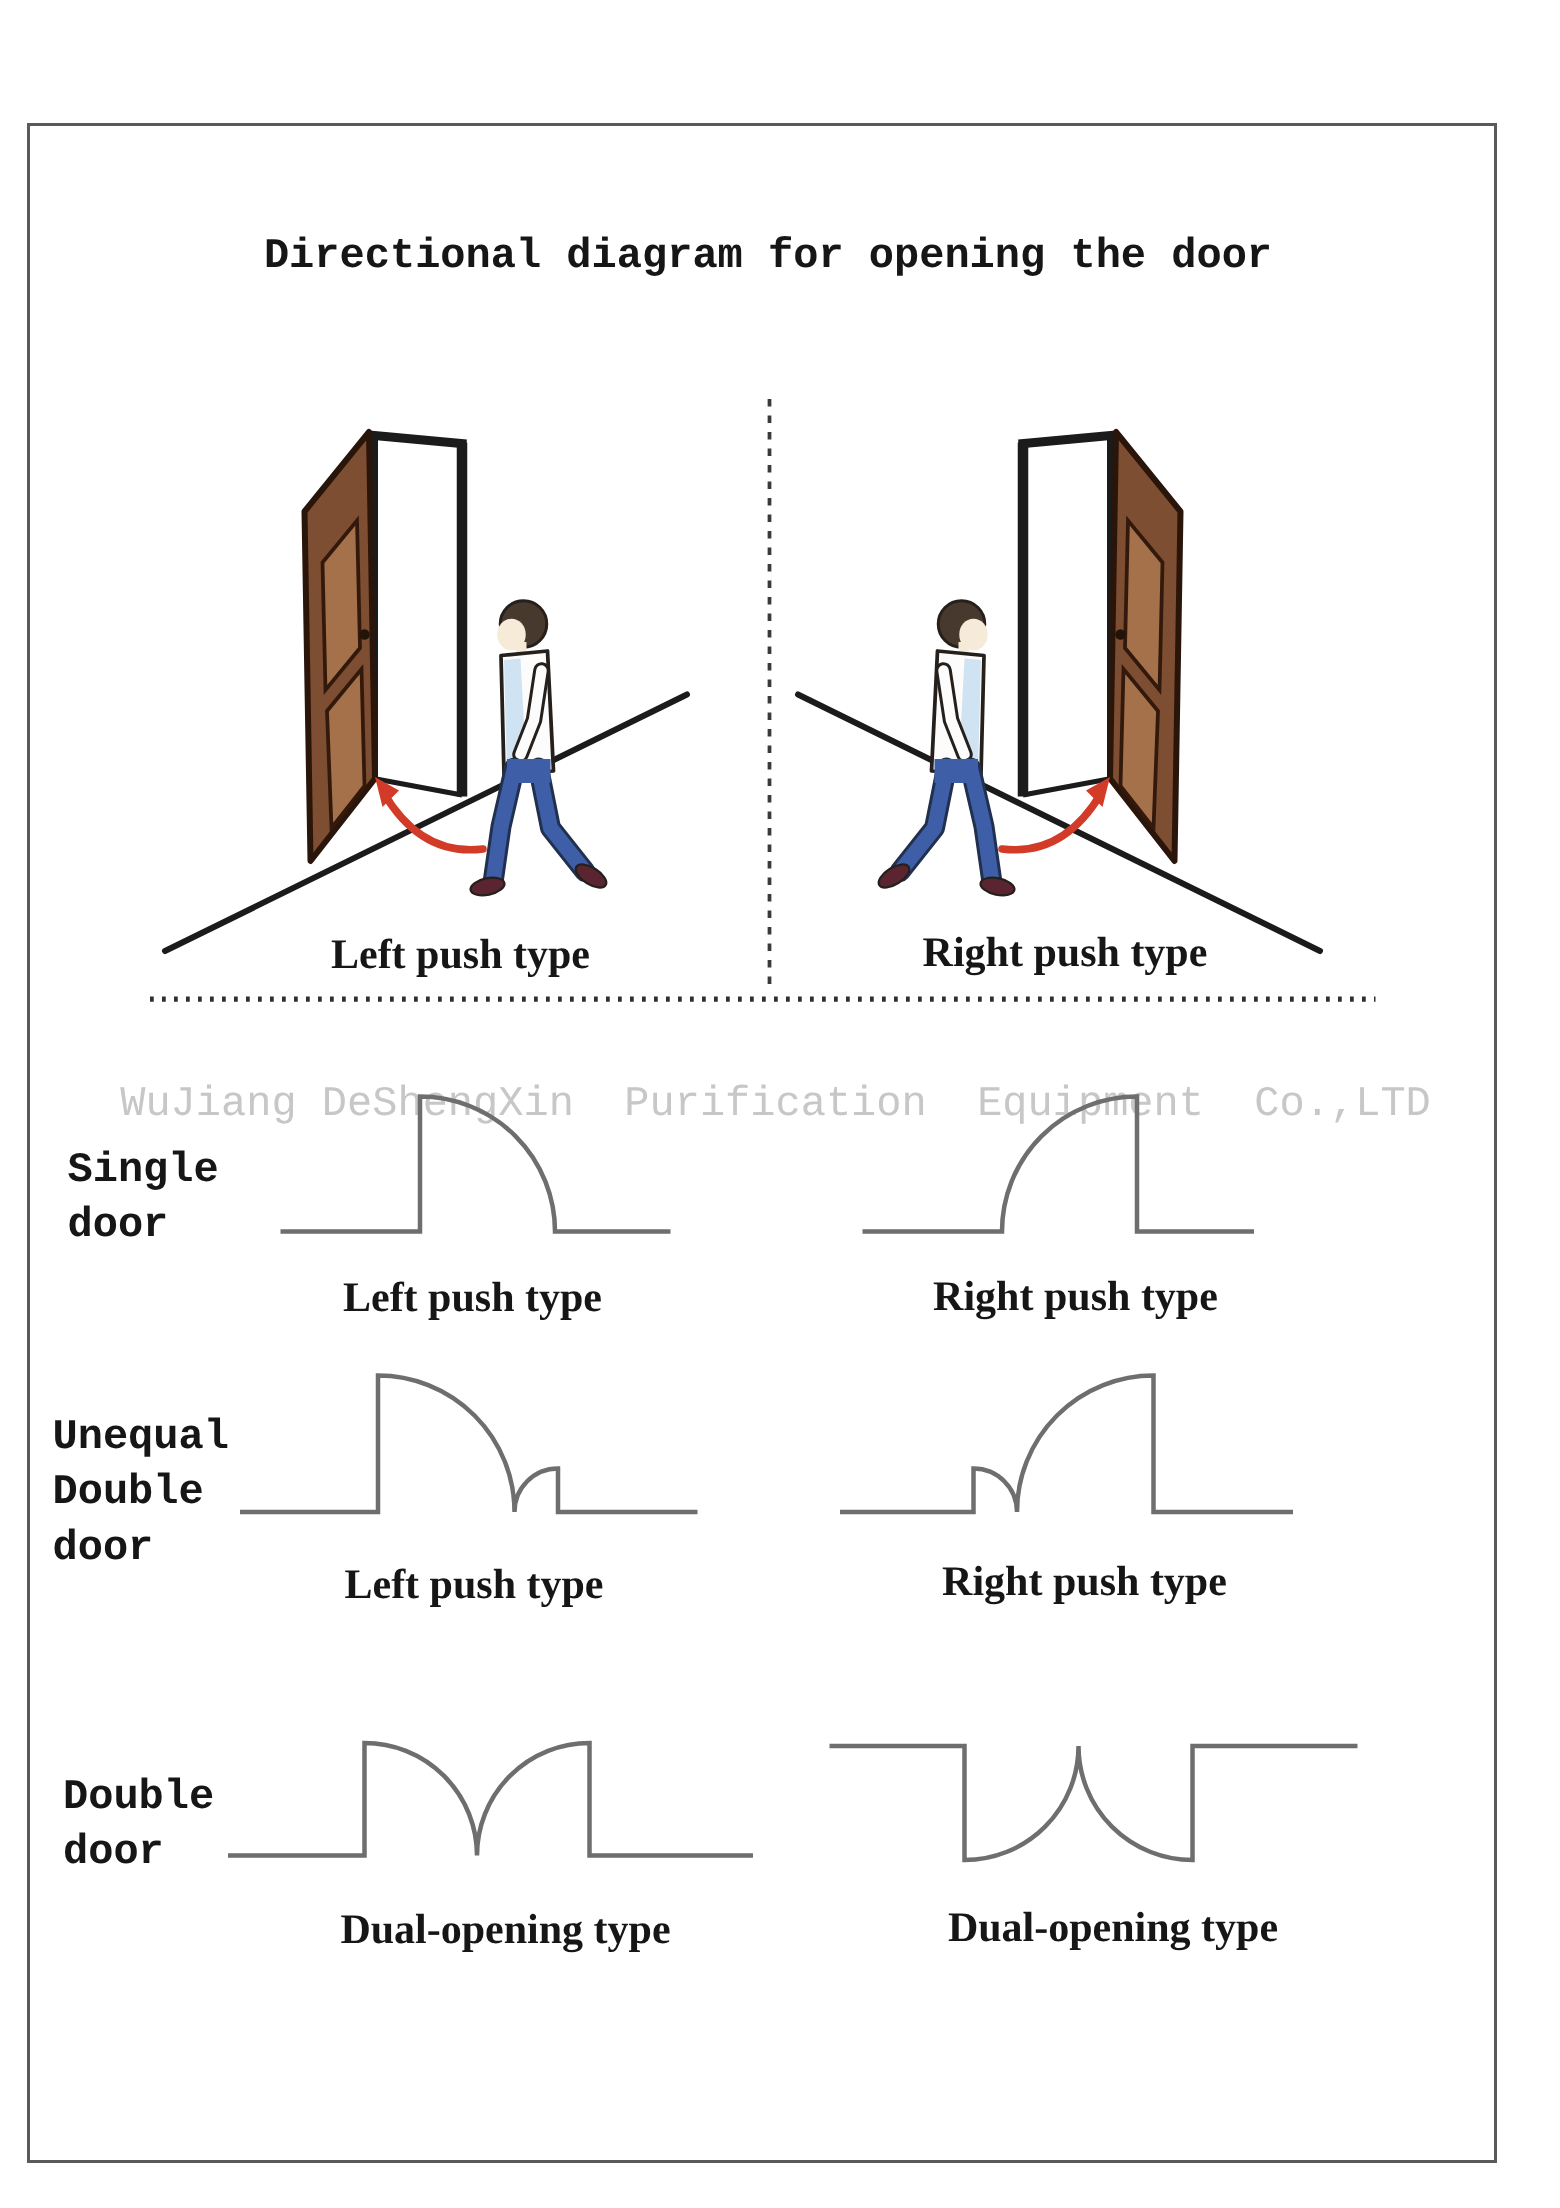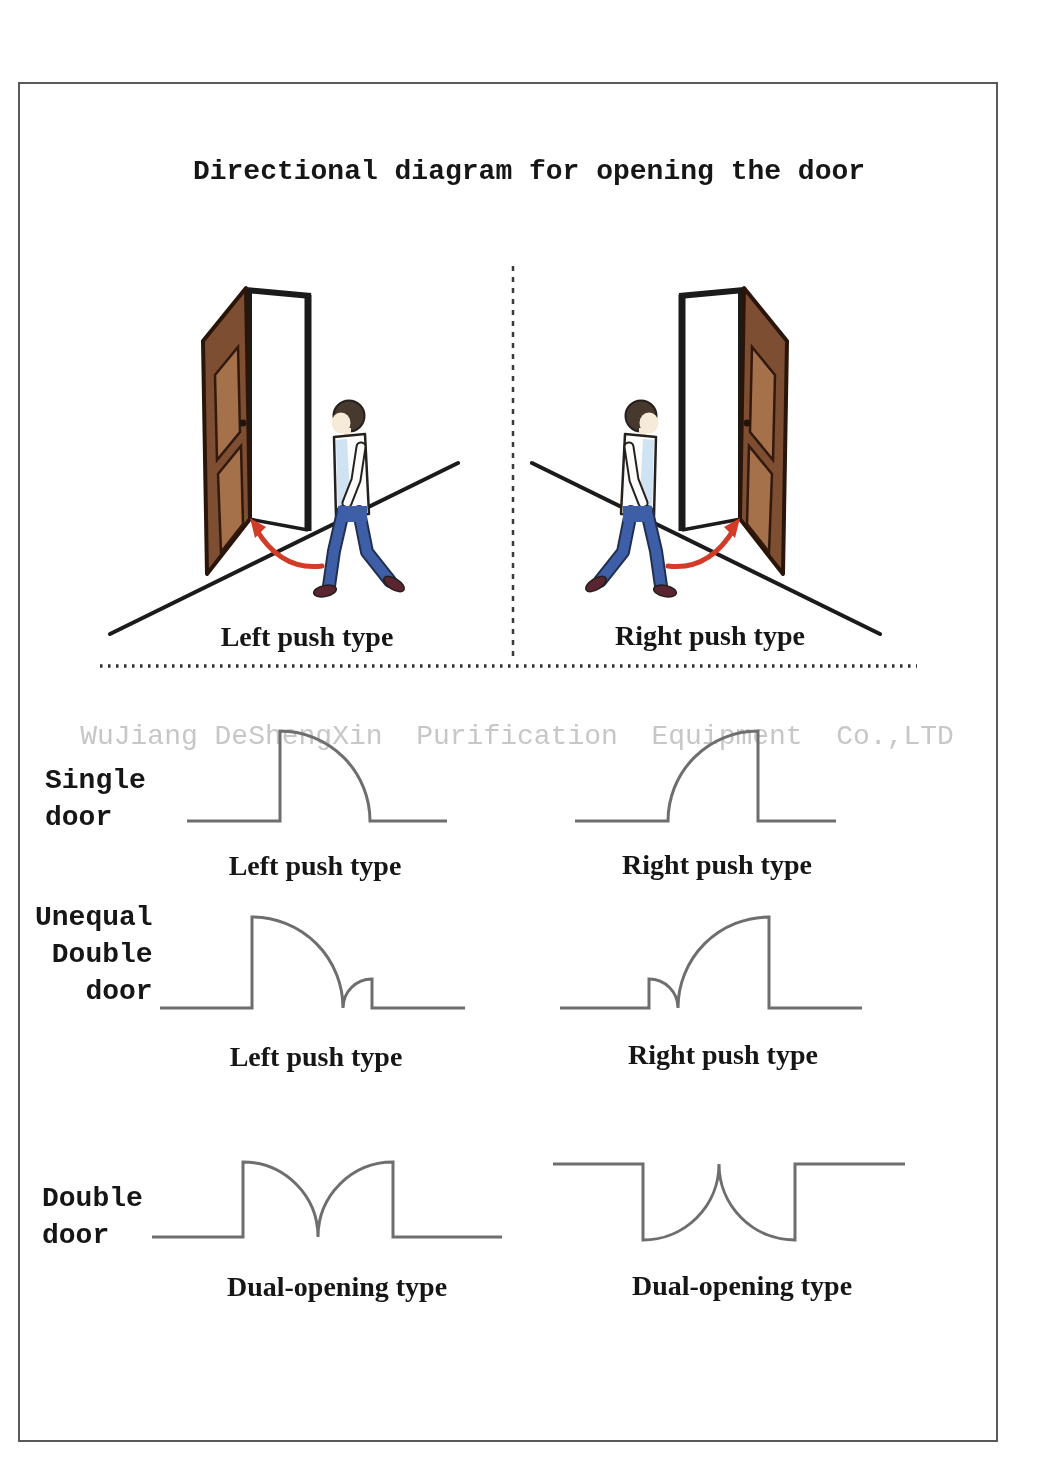--- a/index.html
+++ b/index.html
@@ -12,21 +12,21 @@
     overflow:hidden;
   }
   .frame{
     position:absolute;left:18px;top:82px;width:980px;height:1360px;
     box-sizing:border-box;border:2px solid #5a5a5a;background:#ffffff;
   }
   .art{position:absolute;left:0;top:0;width:1040px;height:1472px;z-index:2;}
   .txt{position:absolute;z-index:3;font-weight:600;}
   .title{
     left:0;top:155px;width:1024px;text-align:center;
-    font-size:28px;line-height:34px;white-space:nowrap;padding-left:17px;
+    font-size:28px;line-height:34px;white-space:nowrap;
   }
   .watermark{
     position:absolute;z-index:1;
     left:0;top:720px;width:1034px;text-align:center;
     font-size:28px;line-height:34px;color:#c7c7c7;
     white-space:pre;font-weight:500;
   }
   .clabel{
     position:absolute;z-index:3;font-weight:600;
     font-size:28px;line-height:34px;white-space:nowrap;
@@ -112,21 +112,21 @@
   <div class="txt title">Directional diagram for opening the door</div>
 
   <div class="clabel" style="left:307px;top:620px;">Left push type</div>
   <div class="clabel" style="left:710px;top:619px;">Right push type</div>
 
   <div class="rowhead" style="left:45px;top:738px;">Single
 door</div>
   <div class="clabel" style="left:315px;top:849px;">Left push type</div>
   <div class="clabel" style="left:717px;top:848px;">Right push type</div>
 
-  <div class="rowhead" style="left:35px;top:875px;text-align:right;">Unequal
+  <div class="rowhead" style="left:35px;top:916px;">Unequal
 Double
 door</div>
   <div class="clabel" style="left:316px;top:1040px;">Left push type</div>
   <div class="clabel" style="left:723px;top:1038px;">Right push type</div>
 
   <div class="rowhead" style="left:42px;top:1156px;">Double
 door</div>
   <div class="clabel" style="left:337px;top:1270px;">Dual-opening type</div>
   <div class="clabel" style="left:742px;top:1269px;">Dual-opening type</div>
 

